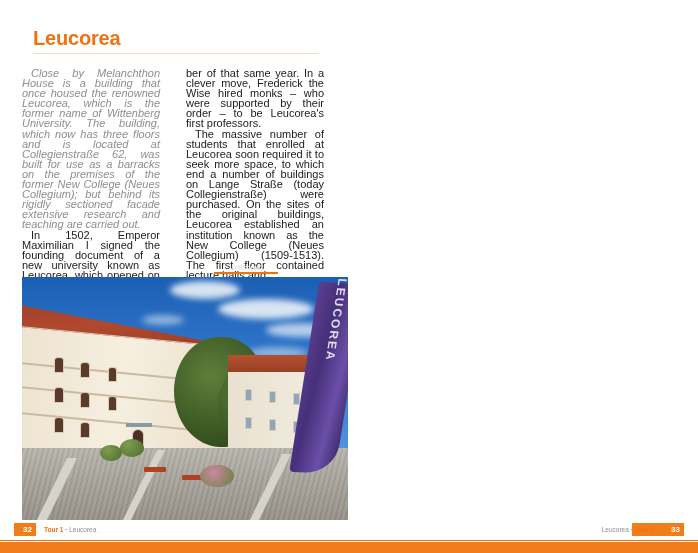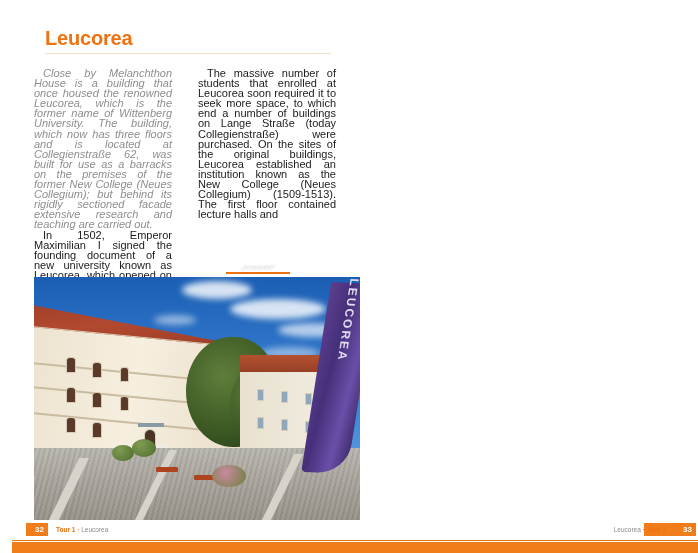--- a/index.html
+++ b/index.html
@@ -6,21 +6,20 @@
   html, body {
     width: 698px; height: 553px;
     background: #ffffff;
     font-family: "Liberation Sans", sans-serif;
     overflow: hidden;
   }
   .spread {
     position: relative;
     width: 662px; height: 553px;
     background: #ffffff;
-    margin-left: 12px;
   }
 
   
   .page {
     position: absolute;
     top: 0; height: 553px;
     background: #ffffff;
   }
   .page-left  { left: 0;    width: 349px; }
   .page-right { left: 349px; width: 349px; }
@@ -249,20 +248,21 @@
 
     <div class="page-title">Leucorea</div>
     <div class="title-rule"></div>
 
     <div class="col" id="lp-c1">
       <p class="lead">Close by Melanchthon House is a building that once housed the renowned Leucorea, which is the former name of Wittenberg University. The building, which now has three floors and is located at Collegienstraße 62, was built for use as a barracks on the premises of the former New College (Neues Collegium); but behind its rigidly sectioned facade extensive research and teaching are carried out.</p>
       <p>In 1502, Emperor Maximilian I signed the founding document of a new university known as Leucorea, which opened on 20 Octo-</p>
     </div>
 
     <div class="col" id="lp-c2">
+      <p class="noindent">ber of that same year. In a clever move, Frederick the Wise hired monks – who were supported by their order – to be Leucorea's first professors.</p>
       <p>The massive number of students that enrolled at Leucorea soon required it to seek more space, to which end a number of buildings on Lange Straße (today Collegienstraße) were purchased. On the sites of the original buildings, Leucorea established an institution known as the New College (Neues Collegium) (1509-1513). The first floor contained lecture halls and</p>
     </div>
 
     <div class="photo-chip">
       <span class="chip-text">„Leucorea"</span>
       <span class="chip-rule"></span>
     </div>
 
     <div class="photo-left">
       <div class="sky-cloud" style="left:148px;top:4px;width:70px;height:18px;"></div>

